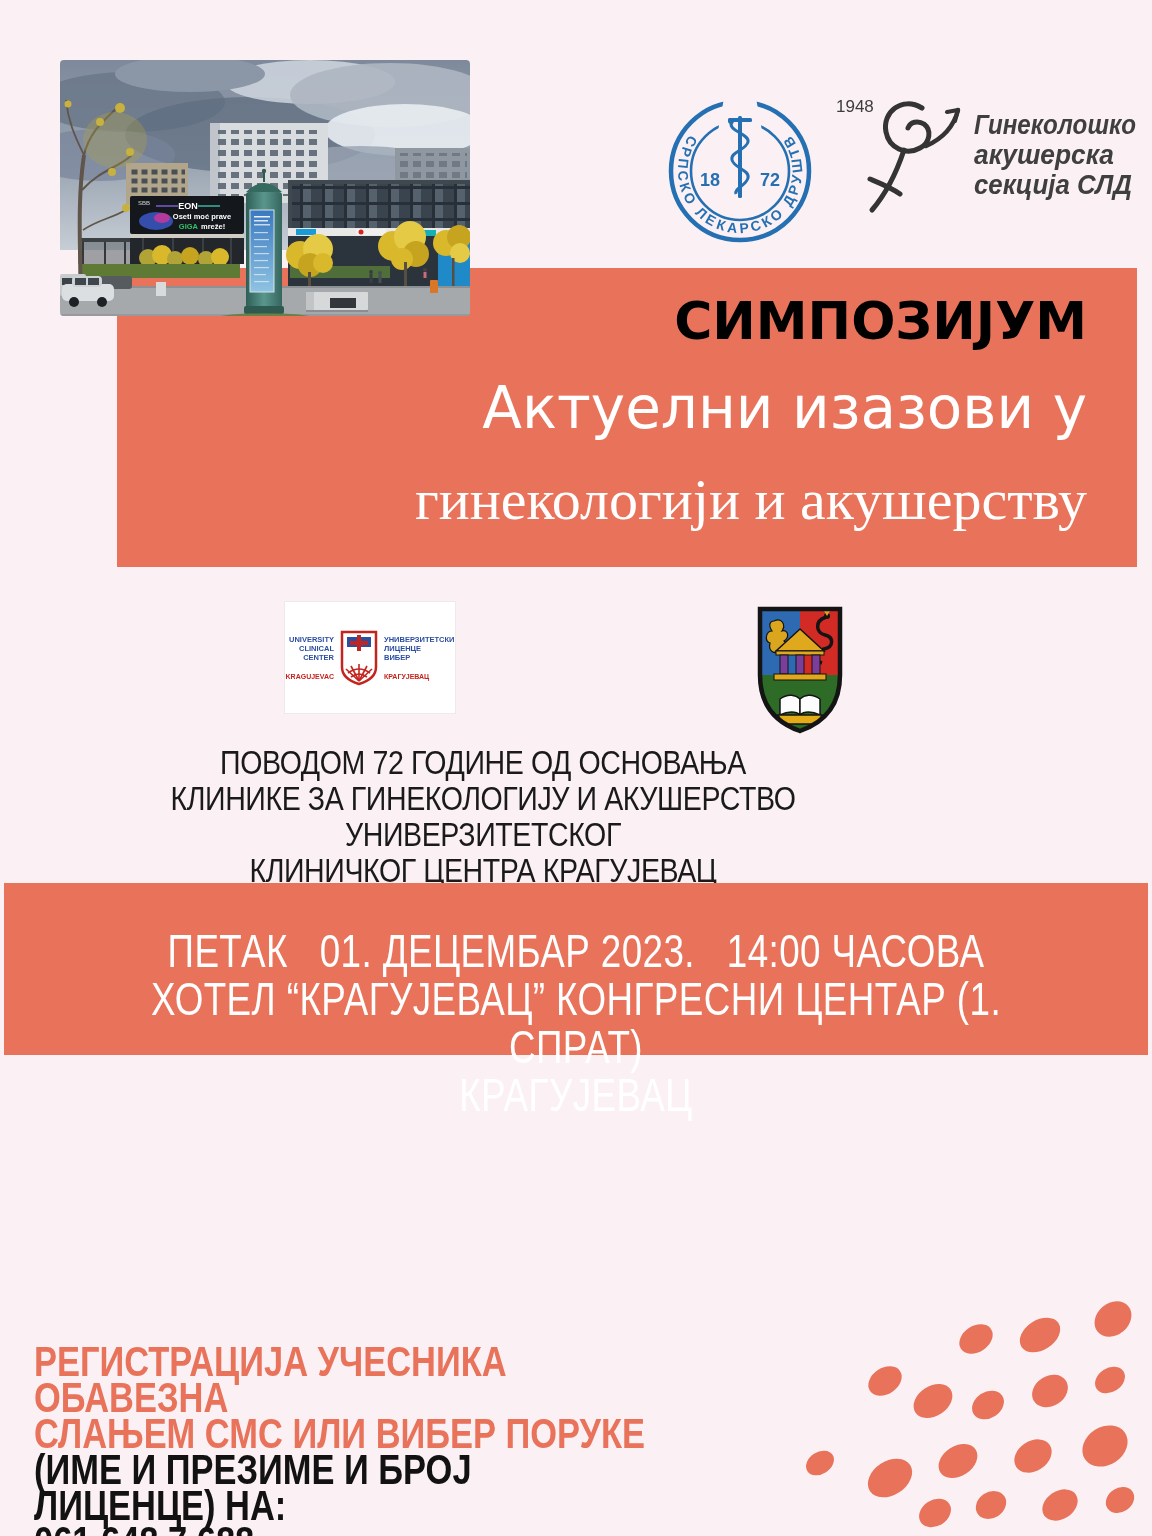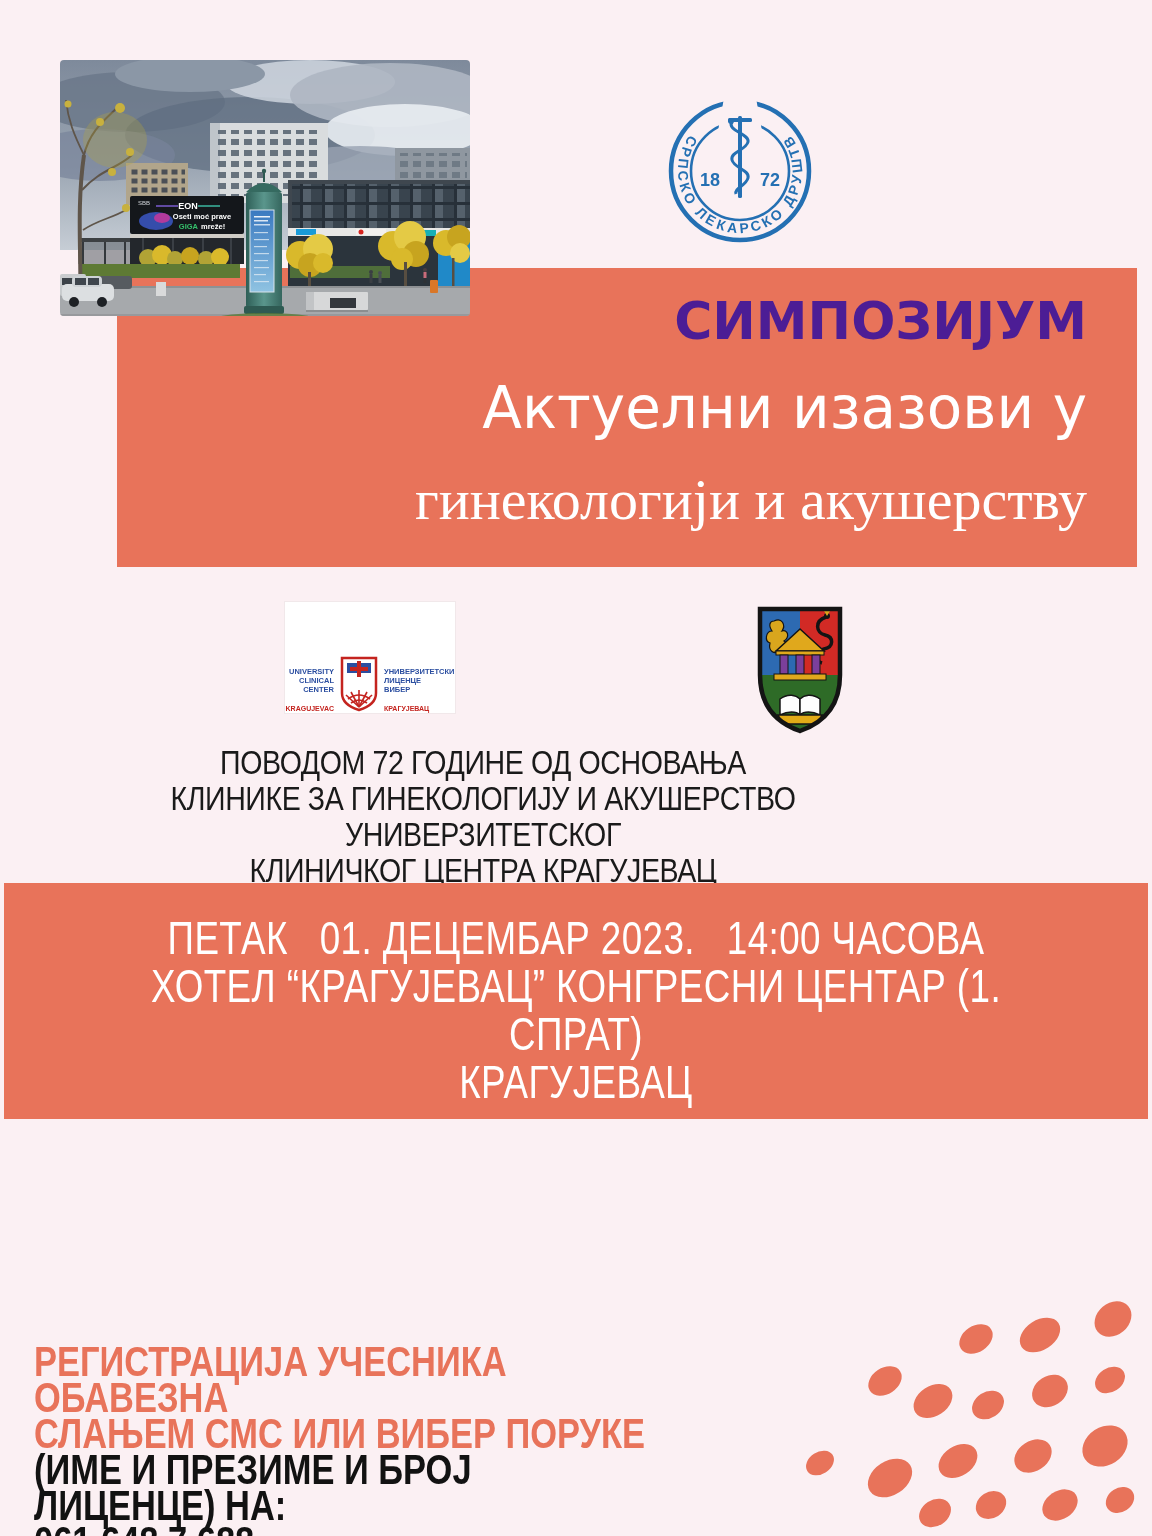--- a/index.html
+++ b/index.html
@@ -17,21 +17,21 @@
   }
   
   .banner{
     position:absolute;left:117px;top:268px;width:1020px;height:299px;
     background:var(--accent);box-sizing:border-box;
     display:flex;flex-direction:column;align-items:flex-end;
     padding:24px 50px 0 0;z-index:1;
   }
   .banner-label{
     font-family:"DejaVu Sans",sans-serif;font-weight:bold;
-    font-size:52px;line-height:58px;color:#4c1d95;letter-spacing:0;
+    font-size:52px;line-height:58px;color:#000000;letter-spacing:0;
   }
   .banner-title{
     font-family:"DejaVu Sans",sans-serif;font-weight:normal;
     font-size:58px;line-height:64px;color:#fff;
   }
   .banner-title.t1{margin-top:26px;}
   .banner-title.t2{margin-top:28px;font-family:Liberation Serif, serif;}
   
   .photo{
     position:absolute;left:60px;top:60px;width:410px;height:256px;
@@ -40,41 +40,41 @@
   
   .sld-logo{position:absolute;left:660px;top:96px;width:160px;height:152px;}
   .sld-arc{font-size:14px;font-weight:bold;letter-spacing:3.2px;fill:var(--sld-blue);}
   .sld-num{font-size:18px;font-weight:bold;fill:var(--sld-blue);}
   .section-logo{position:absolute;left:826px;top:86px;width:322px;height:136px;}
   .sec-year{font-size:17px;fill:#3d3d3d;}
   .sec-text{font-size:28px;font-weight:bold;font-style:italic;fill:#3f3f3f;}
   .ucc-card{
     position:absolute;left:284px;top:601px;width:172px;height:113px;
     background:#fff;border:1px solid #f1e8ea;box-sizing:border-box;
-    display:flex;align-items:flex-end;justify-content:center;gap:5px;
+    display:flex;align-items:center;justify-content:center;gap:5px;
   }
   .ucc-col{display:flex;flex-direction:column;line-height:9px;}
   .ucc-col.left{text-align:right;align-items:flex-end;}
   .ucc-col.right{text-align:left;align-items:flex-start;}
   .ucc-en{font-size:7.5px;font-weight:bold;color:#2b4ea0;}
   .ucc-city{font-size:7px;font-weight:bold;color:#c4241f;margin-top:10px;}
   .coa{position:absolute;left:754px;top:603px;width:92px;height:134px;}
   
   .cx{display:block;transform:scaleX(.8);transform-origin:50% 50%;}
   .cx-l{display:block;transform:scaleX(.82);transform-origin:0 50%;}
   
   .anniversary{
     position:absolute;left:0;top:744px;width:966px;text-align:center;
     font-size:34px;line-height:36px;color:#1a1a1a;letter-spacing:-.5px;
   }
   .anniversary .cx{transform:scaleX(.84);}
   
   .event-band{
-    position:absolute;left:4px;top:883px;width:1144px;height:236px;
-    background:var(--accent);box-sizing:border-box;padding-top:31px;
+    position:absolute;left:4px;top:883px;width:1144px;height:172px;
+    background:var(--accent);box-sizing:border-box;padding-top:44px;
     text-align:center;color:#fff;font-size:46px;line-height:48px;
     letter-spacing:.5px;
   }
   .event-band .pre{white-space:pre;}
   
   .accreditation{
     position:absolute;left:0;top:1160px;width:1152px;text-align:center;
     font-weight:bold;color:#111;
   }
   .acc1{font-size:46px;line-height:52px;}
@@ -288,20 +288,36 @@
       <polygon points="64,2 96,2 104,46 56,46" fill="var(--background)"></polygon>
       <rect x="68" y="22" width="24" height="4" rx="1.5" fill="var(--sld-blue)"></rect>
       <rect x="78" y="20" width="4" height="82" rx="1.5" fill="var(--sld-blue)"></rect>
       <path d="M 72,26 C 66,34 90,38 88,46 C 86,54 70,56 72,64 C 74,72 90,74 88,82 C 86,90 74,92 76,98" stroke="var(--sld-blue)" stroke-width="3" fill="none"></path>
       <circle cx="71" cy="25" r="3" fill="var(--sld-blue)"></circle>
       <text class="sld-num" x="50" y="90" text-anchor="middle">18</text>
       <text class="sld-num" x="110" y="90" text-anchor="middle">72</text>
     </svg>
   </div>
 
+  <div class="section-logo">
+    <svg width="322" height="136" viewBox="0 0 322 136">
+      <text class="sec-year" x="10" y="26">1948</text>
+      <g stroke="#343434" fill="none" stroke-linecap="round">
+        <path d="M 96,22 C 76,10 56,26 60,46 C 63,62 80,70 94,62 C 104,57 106,44 98,38 C 92,34 84,36 82,42" stroke-width="5"></path>
+        <path d="M 78,64 C 70,88 58,110 46,124" stroke-width="5"></path>
+        <path d="M 44,93 C 56,98 66,102 74,108" stroke-width="5"></path>
+        <path d="M 100,60 C 118,52 128,40 132,24" stroke-width="4.5"></path>
+        <path d="M 132,24 L 121,26" stroke-width="4"></path>
+        <path d="M 132,24 L 129,35" stroke-width="4"></path>
+      </g>
+      <text class="sec-text" x="148" y="48" textLength="162" lengthAdjust="spacingAndGlyphs">Гинеколошко</text>
+      <text class="sec-text" x="148" y="78" textLength="140" lengthAdjust="spacingAndGlyphs">акушерска</text>
+      <text class="sec-text" x="148" y="108" textLength="158" lengthAdjust="spacingAndGlyphs">секција СЛД</text>
+    </svg>
+  </div>
 
   <div class="ucc-card">
     <div class="ucc-col left">
       <span class="ucc-en">UNIVERSITY</span>
       <span class="ucc-en">CLINICAL</span>
       <span class="ucc-en">CENTER</span>
       <span class="ucc-city">KRAGUJEVAC</span>
     </div>
     <svg width="40" height="58" viewBox="0 0 40 58">
       <path d="M3,3 H37 V38 Q37,50 20,55 Q3,50 3,38 Z" fill="#ffffff" stroke="#c4241f" stroke-width="2.5"></path>

